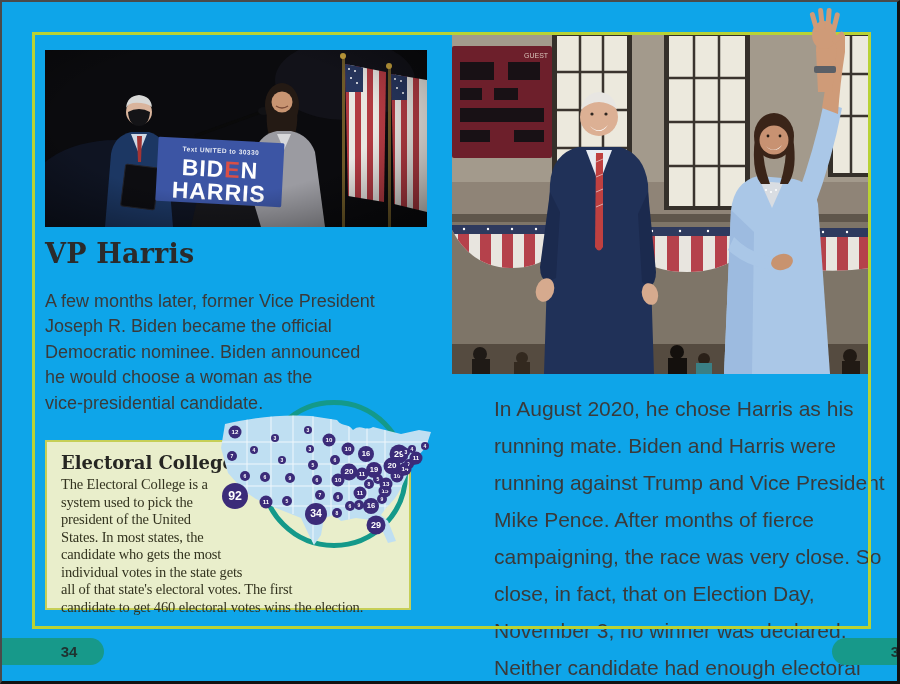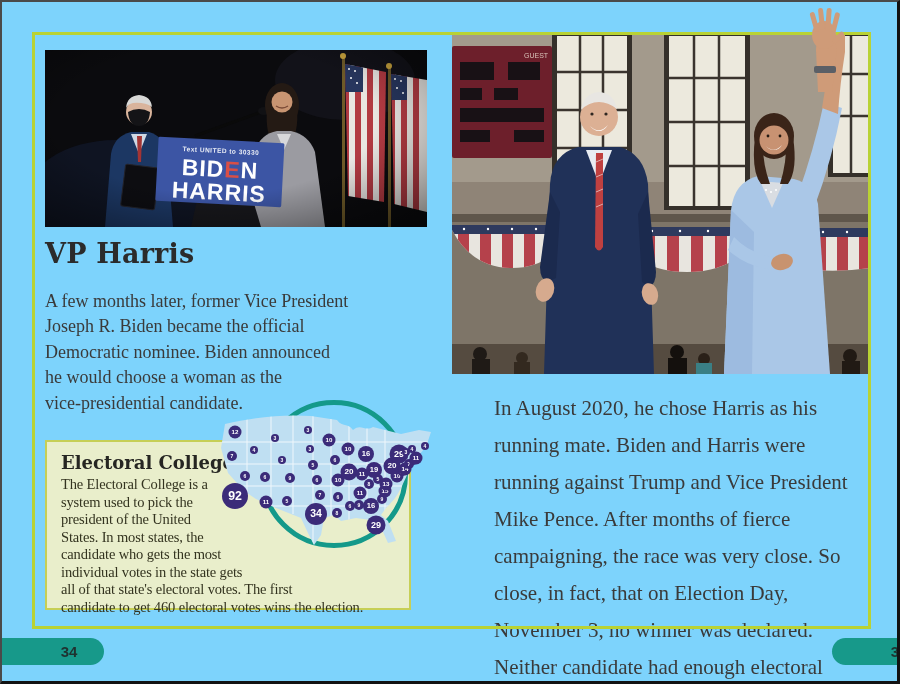--- a/index.html
+++ b/index.html
@@ -1,37 +1,37 @@
 <!DOCTYPE html>
 <html><head>
 <meta charset="utf-8">
 <style>
   html,body{margin:0;padding:0;background:#fff;}
   .spread{
-    position:relative;width:900px;height:684px;background:#7dd3fc;overflow:hidden;
+    position:relative;width:900px;height:684px;background:#0ea5e9;overflow:hidden;
     border-top:2px solid #4a4a4a;border-left:2px solid #4a4a4a;
     border-right:3px solid #121212;border-bottom:3px solid #121212;
     box-sizing:border-box;
     font-family:"Liberation Sans",sans-serif;
   }
   .green-border{
     position:absolute;left:30px;top:30px;width:839px;height:597px;
     border:3px solid #b9d234;box-sizing:border-box;z-index:5;pointer-events:none;
   }
   .photo-left{position:absolute;left:43px;top:48px;width:382px;height:177px;z-index:2;}
   .photo-right{position:absolute;left:450px;top:30px;width:419px;height:342px;z-index:1;}
   .hand-overflow{position:absolute;left:786px;top:2px;width:72px;height:88px;z-index:6;}
   .heading{
     position:absolute;left:43px;top:236px;margin:0;z-index:2;
     font-family:"DejaVu Serif","Liberation Serif",serif;
     font-size:27px;font-weight:bold;color:#2b2b2b;letter-spacing:0.2px;
   }
   pre.para{
     margin:0;position:absolute;z-index:2;white-space:pre;
-    font-family:Liberation Serif, serif;color:#3a3a3a;
+    font-family:Liberation Sans, sans-serif;color:#3a3a3a;
   }
   #left-para{left:43px;top:287px;font-size:18px;line-height:25.4px;}
   #right-para{left:492px;top:388px;font-size:21px;line-height:37px;}
   .fact-box{
     position:absolute;left:43px;top:438px;width:366px;height:170px;z-index:1;
     background:#e9eecb;border:2px solid #c6cf56;box-sizing:border-box;
     padding:10px 14px;
   }
   .fact-box h2{
     margin:0 0 3px 0;font-family:"DejaVu Serif","Liberation Serif",serif;

